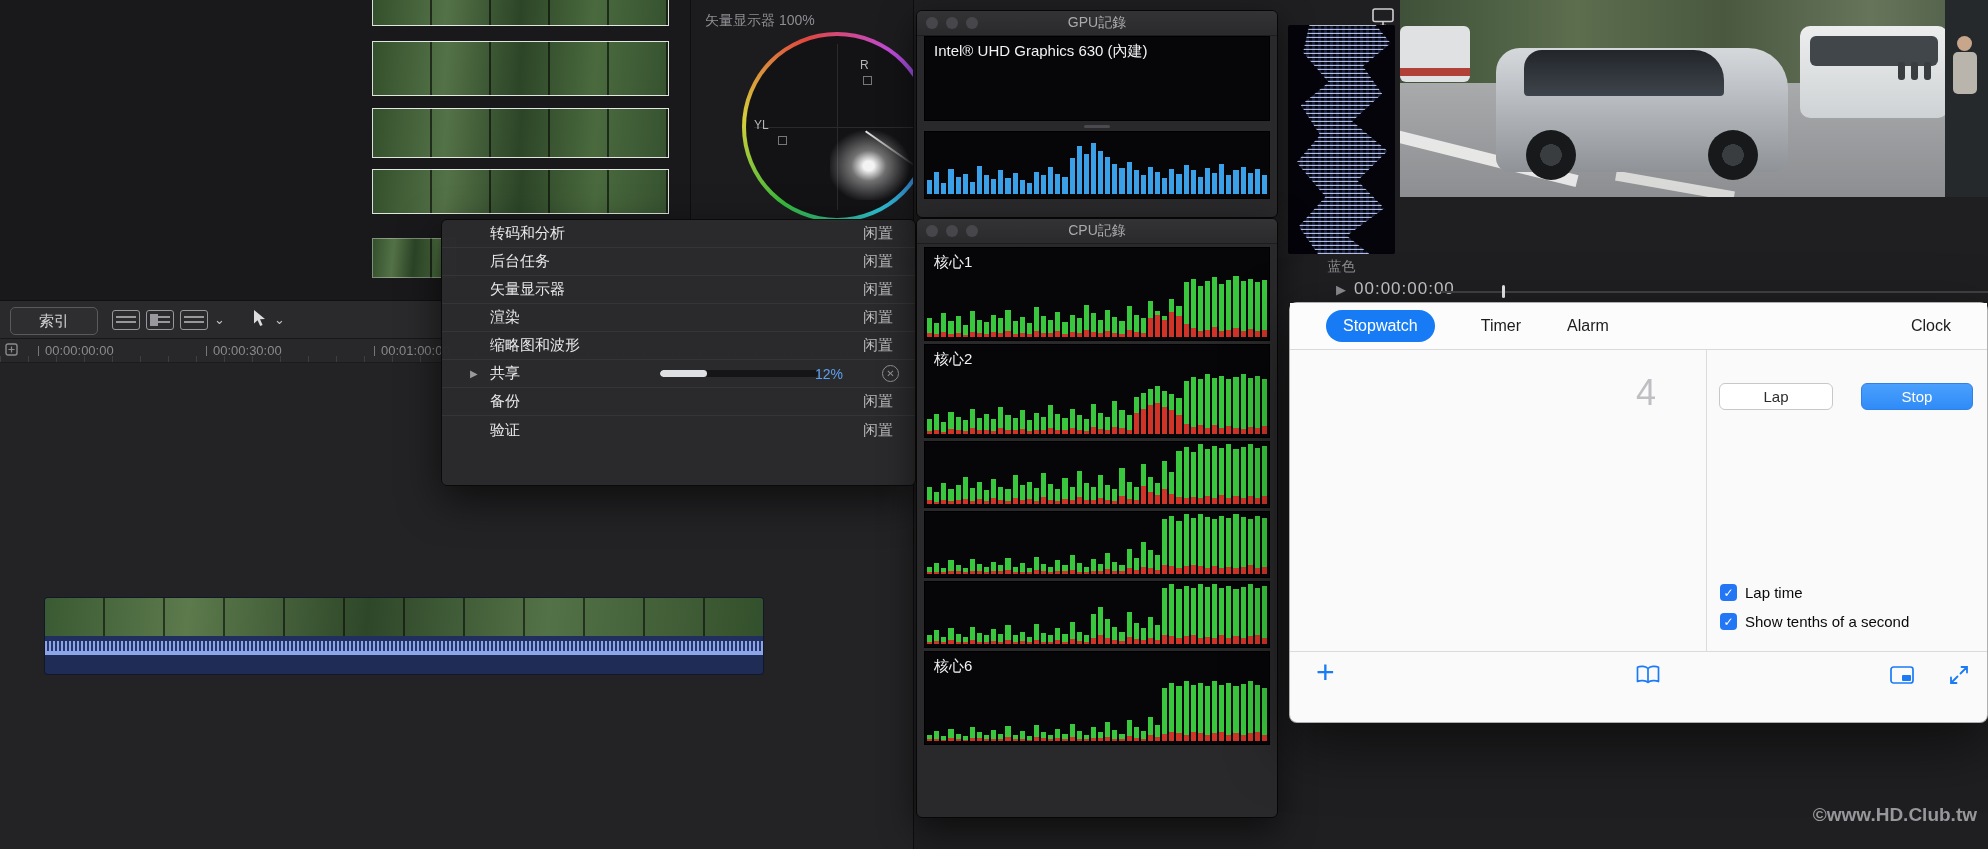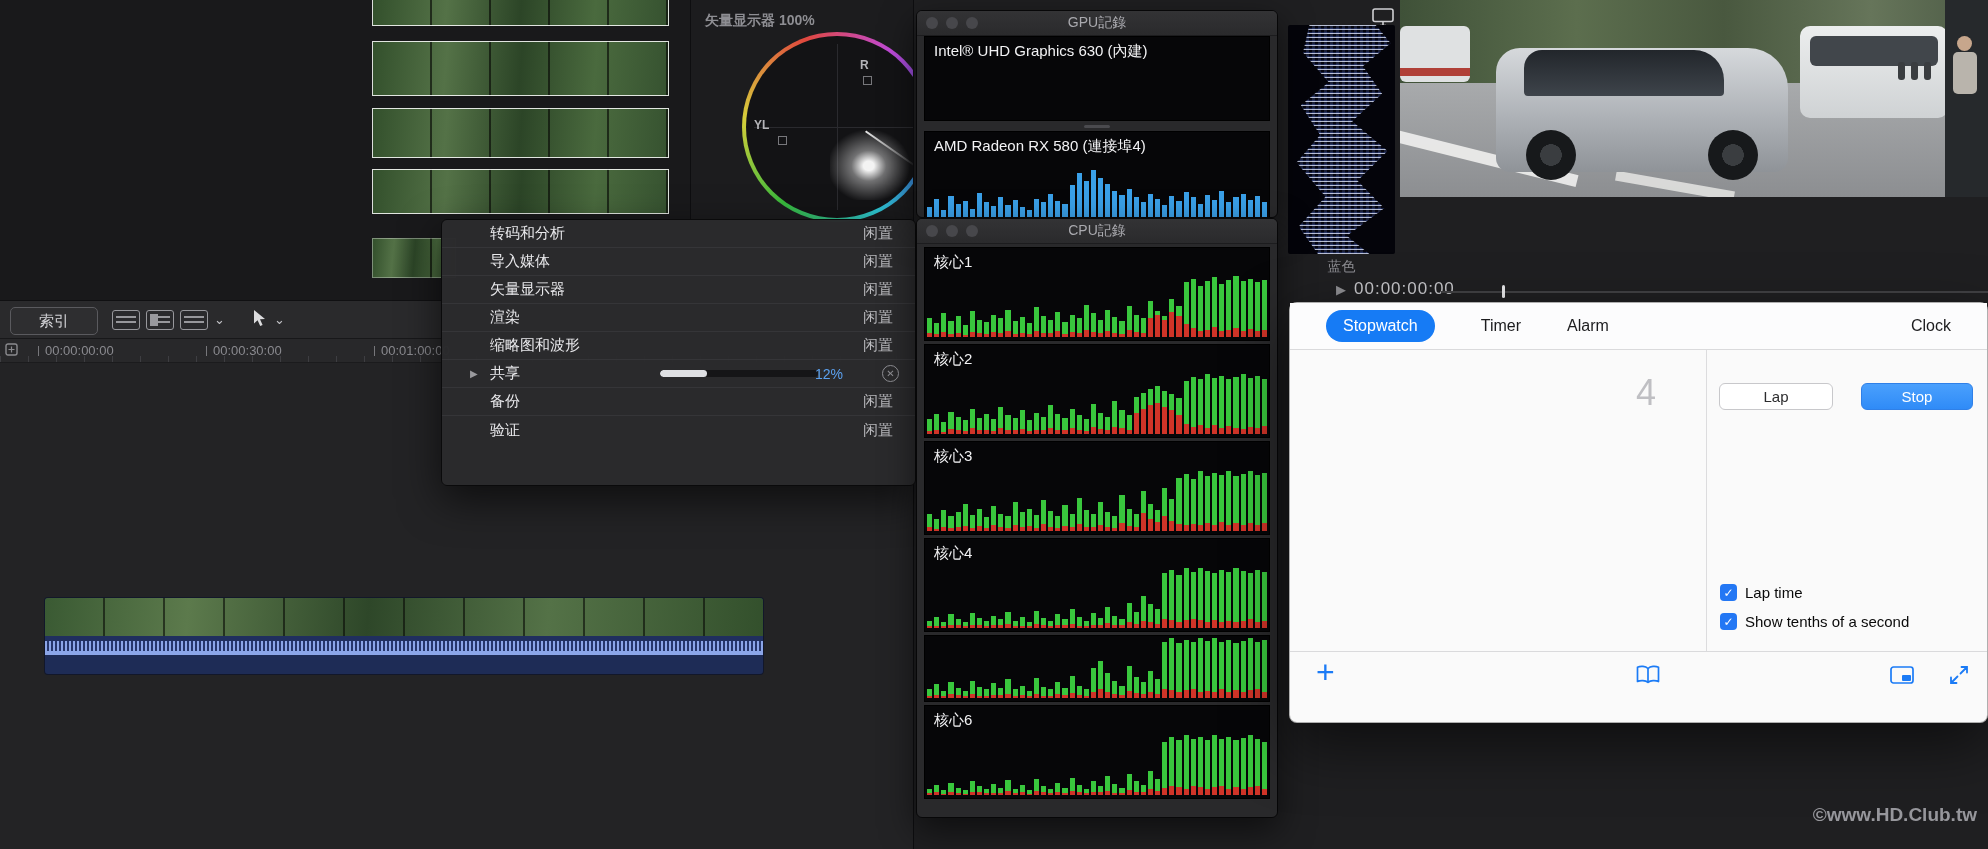--- a/index.html
+++ b/index.html
@@ -4,21 +4,21 @@
 <style>
   html,body{margin:0;padding:0;}
   body{
     width:1988px;height:849px;position:relative;overflow:hidden;
     background:#202022;font-family:"Liberation Sans","DejaVu Sans",sans-serif;
     color:#ddd;-webkit-font-smoothing:antialiased;
   }
 
   
   #browser-panel{position:absolute;left:0;top:0;width:690px;height:300px;background:#19191b;}
-  #scope-panel{position:absolute;left:690px;top:0;width:223px;height:300px;background:#1c1c1e;border-left:1px solid #0e0e10;font-weight:bold;}
+  #scope-panel{position:absolute;left:690px;top:0;width:223px;height:300px;background:#1c1c1e;border-left:1px solid #0e0e10;}
   #timeline-panel{position:absolute;left:0;top:300px;width:913px;height:549px;background:#232325;border-top:1px solid #101012;}
   #right-panel{position:absolute;left:913px;top:0;width:1075px;height:849px;background:#1f1f21;border-left:1px solid #0e0e10;}
 
   
   .strip{
     position:absolute;left:372px;box-sizing:border-box;
     background:
       repeating-linear-gradient(90deg, rgba(8,10,6,0) 0 57px, rgba(8,10,6,.65) 57px 59px),
       linear-gradient(95deg,#33502c,#547247 25%,#2c4527 50%,#4a6a3e 75%,#365230);
     border:1px solid rgba(255,255,255,.85);
@@ -293,21 +293,21 @@
   <div class="watermark">©www.HD.Club.tw</div>
 </div>
 
 <div id="tasks-window">
 
   <div class="task-row">
     <span>转码和分析</span>
     <span class="task-status">闲置</span>
   </div>
   <div class="task-row">
-    <span>导入媒体</span>
+    <span>后台任务</span>
     <span class="task-status">闲置</span>
   </div>
   <div class="task-row">
     <span>矢量显示器</span>
     <span class="task-status">闲置</span>
   </div>
   <div class="task-row">
     <span>渲染</span>
     <span class="task-status">闲置</span>
   </div>
@@ -344,21 +344,20 @@
     <span>GPU記錄</span>
   </div>
   <div class="gblock">
     <div class="glabel">Intel® UHD Graphics 630 (內建)</div>
     <div class="gbars" data-bars="gpu_window.devices.0"></div>
   </div>
   <div class="sect-divider">
       <i></i>
     </div>
   <div class="gblock">
-    <div class="glabel">AMD Radeon RX 580 (連接埠4)</div>
     <div class="gbars tall" data-bars="gpu_window.devices.1">
         <i style="height: 22%; background: rgb(58, 160, 232);"></i>
         <i style="height: 35%; background: rgb(58, 160, 232);"></i>
         <i style="height: 18%; background: rgb(58, 160, 232);"></i>
         <i style="height: 40%; background: rgb(58, 160, 232);"></i>
         <i style="height: 28%; background: rgb(58, 160, 232);"></i>
         <i style="height: 33%; background: rgb(58, 160, 232);"></i>
         <i style="height: 20%; background: rgb(58, 160, 232);"></i>
         <i style="height: 45%; background: rgb(58, 160, 232);"></i>
         <i style="height: 30%; background: rgb(58, 160, 232);"></i>
@@ -514,21 +513,20 @@
         <i style="height: 94%; background: linear-gradient(to top, rgb(208, 52, 40) 11%, rgb(57, 199, 61) 11%);"></i>
         <i style="height: 88%; background: linear-gradient(to top, rgb(208, 52, 40) 14%, rgb(57, 199, 61) 14%);"></i>
         <i style="height: 92%; background: linear-gradient(to top, rgb(208, 52, 40) 11%, rgb(57, 199, 61) 11%);"></i>
         <i style="height: 96%; background: linear-gradient(to top, rgb(208, 52, 40) 8%, rgb(57, 199, 61) 8%);"></i>
         <i style="height: 90%; background: linear-gradient(to top, rgb(208, 52, 40) 13%, rgb(57, 199, 61) 13%);"></i>
         <i style="height: 94%; background: linear-gradient(to top, rgb(208, 52, 40) 11%, rgb(57, 199, 61) 11%);"></i>
         <i style="height: 88%; background: linear-gradient(to top, rgb(208, 52, 40) 14%, rgb(57, 199, 61) 14%);"></i>
       </div>
   </div>
   <div class="core">
-    <div class="glabel">核心3</div>
     <div class="cbars" data-bars="cpu_window.cores.2">
         <i style="height: 28%; background: linear-gradient(to top, rgb(208, 52, 40) 21%, rgb(57, 199, 61) 21%);"></i>
         <i style="height: 20%; background: linear-gradient(to top, rgb(208, 52, 40) 20%, rgb(57, 199, 61) 20%);"></i>
         <i style="height: 34%; background: linear-gradient(to top, rgb(208, 52, 40) 21%, rgb(57, 199, 61) 21%);"></i>
         <i style="height: 24%; background: linear-gradient(to top, rgb(208, 52, 40) 21%, rgb(57, 199, 61) 21%);"></i>
         <i style="height: 30%; background: linear-gradient(to top, rgb(208, 52, 40) 20%, rgb(57, 199, 61) 20%);"></i>
         <i style="height: 44%; background: linear-gradient(to top, rgb(208, 52, 40) 20%, rgb(57, 199, 61) 20%);"></i>
         <i style="height: 26%; background: linear-gradient(to top, rgb(208, 52, 40) 19%, rgb(57, 199, 61) 19%);"></i>
         <i style="height: 36%; background: linear-gradient(to top, rgb(208, 52, 40) 22%, rgb(57, 199, 61) 22%);"></i>
         <i style="height: 22%; background: linear-gradient(to top, rgb(208, 52, 40) 18%, rgb(57, 199, 61) 18%);"></i>
@@ -567,21 +565,20 @@
         <i style="height: 90%; background: linear-gradient(to top, rgb(208, 52, 40) 16%, rgb(57, 199, 61) 16%);"></i>
         <i style="height: 96%; background: linear-gradient(to top, rgb(208, 52, 40) 10%, rgb(57, 199, 61) 10%);"></i>
         <i style="height: 88%; background: linear-gradient(to top, rgb(208, 52, 40) 14%, rgb(57, 199, 61) 14%);"></i>
         <i style="height: 92%; background: linear-gradient(to top, rgb(208, 52, 40) 11%, rgb(57, 199, 61) 11%);"></i>
         <i style="height: 96%; background: linear-gradient(to top, rgb(208, 52, 40) 13%, rgb(57, 199, 61) 13%);"></i>
         <i style="height: 90%; background: linear-gradient(to top, rgb(208, 52, 40) 11%, rgb(57, 199, 61) 11%);"></i>
         <i style="height: 94%; background: linear-gradient(to top, rgb(208, 52, 40) 13%, rgb(57, 199, 61) 13%);"></i>
       </div>
   </div>
   <div class="core">
-    <div class="glabel">核心4</div>
     <div class="cbars" data-bars="cpu_window.cores.3">
         <i style="height: 12%; background: linear-gradient(to top, rgb(208, 52, 40) 25%, rgb(57, 199, 61) 25%);"></i>
         <i style="height: 18%; background: linear-gradient(to top, rgb(208, 52, 40) 22%, rgb(57, 199, 61) 22%);"></i>
         <i style="height: 10%; background: linear-gradient(to top, rgb(208, 52, 40) 30%, rgb(57, 199, 61) 30%);"></i>
         <i style="height: 22%; background: linear-gradient(to top, rgb(208, 52, 40) 23%, rgb(57, 199, 61) 23%);"></i>
         <i style="height: 14%; background: linear-gradient(to top, rgb(208, 52, 40) 29%, rgb(57, 199, 61) 29%);"></i>
         <i style="height: 10%; background: linear-gradient(to top, rgb(208, 52, 40) 30%, rgb(57, 199, 61) 30%);"></i>
         <i style="height: 24%; background: linear-gradient(to top, rgb(208, 52, 40) 21%, rgb(57, 199, 61) 21%);"></i>
         <i style="height: 16%; background: linear-gradient(to top, rgb(208, 52, 40) 25%, rgb(57, 199, 61) 25%);"></i>
         <i style="height: 12%; background: linear-gradient(to top, rgb(208, 52, 40) 25%, rgb(57, 199, 61) 25%);"></i>

